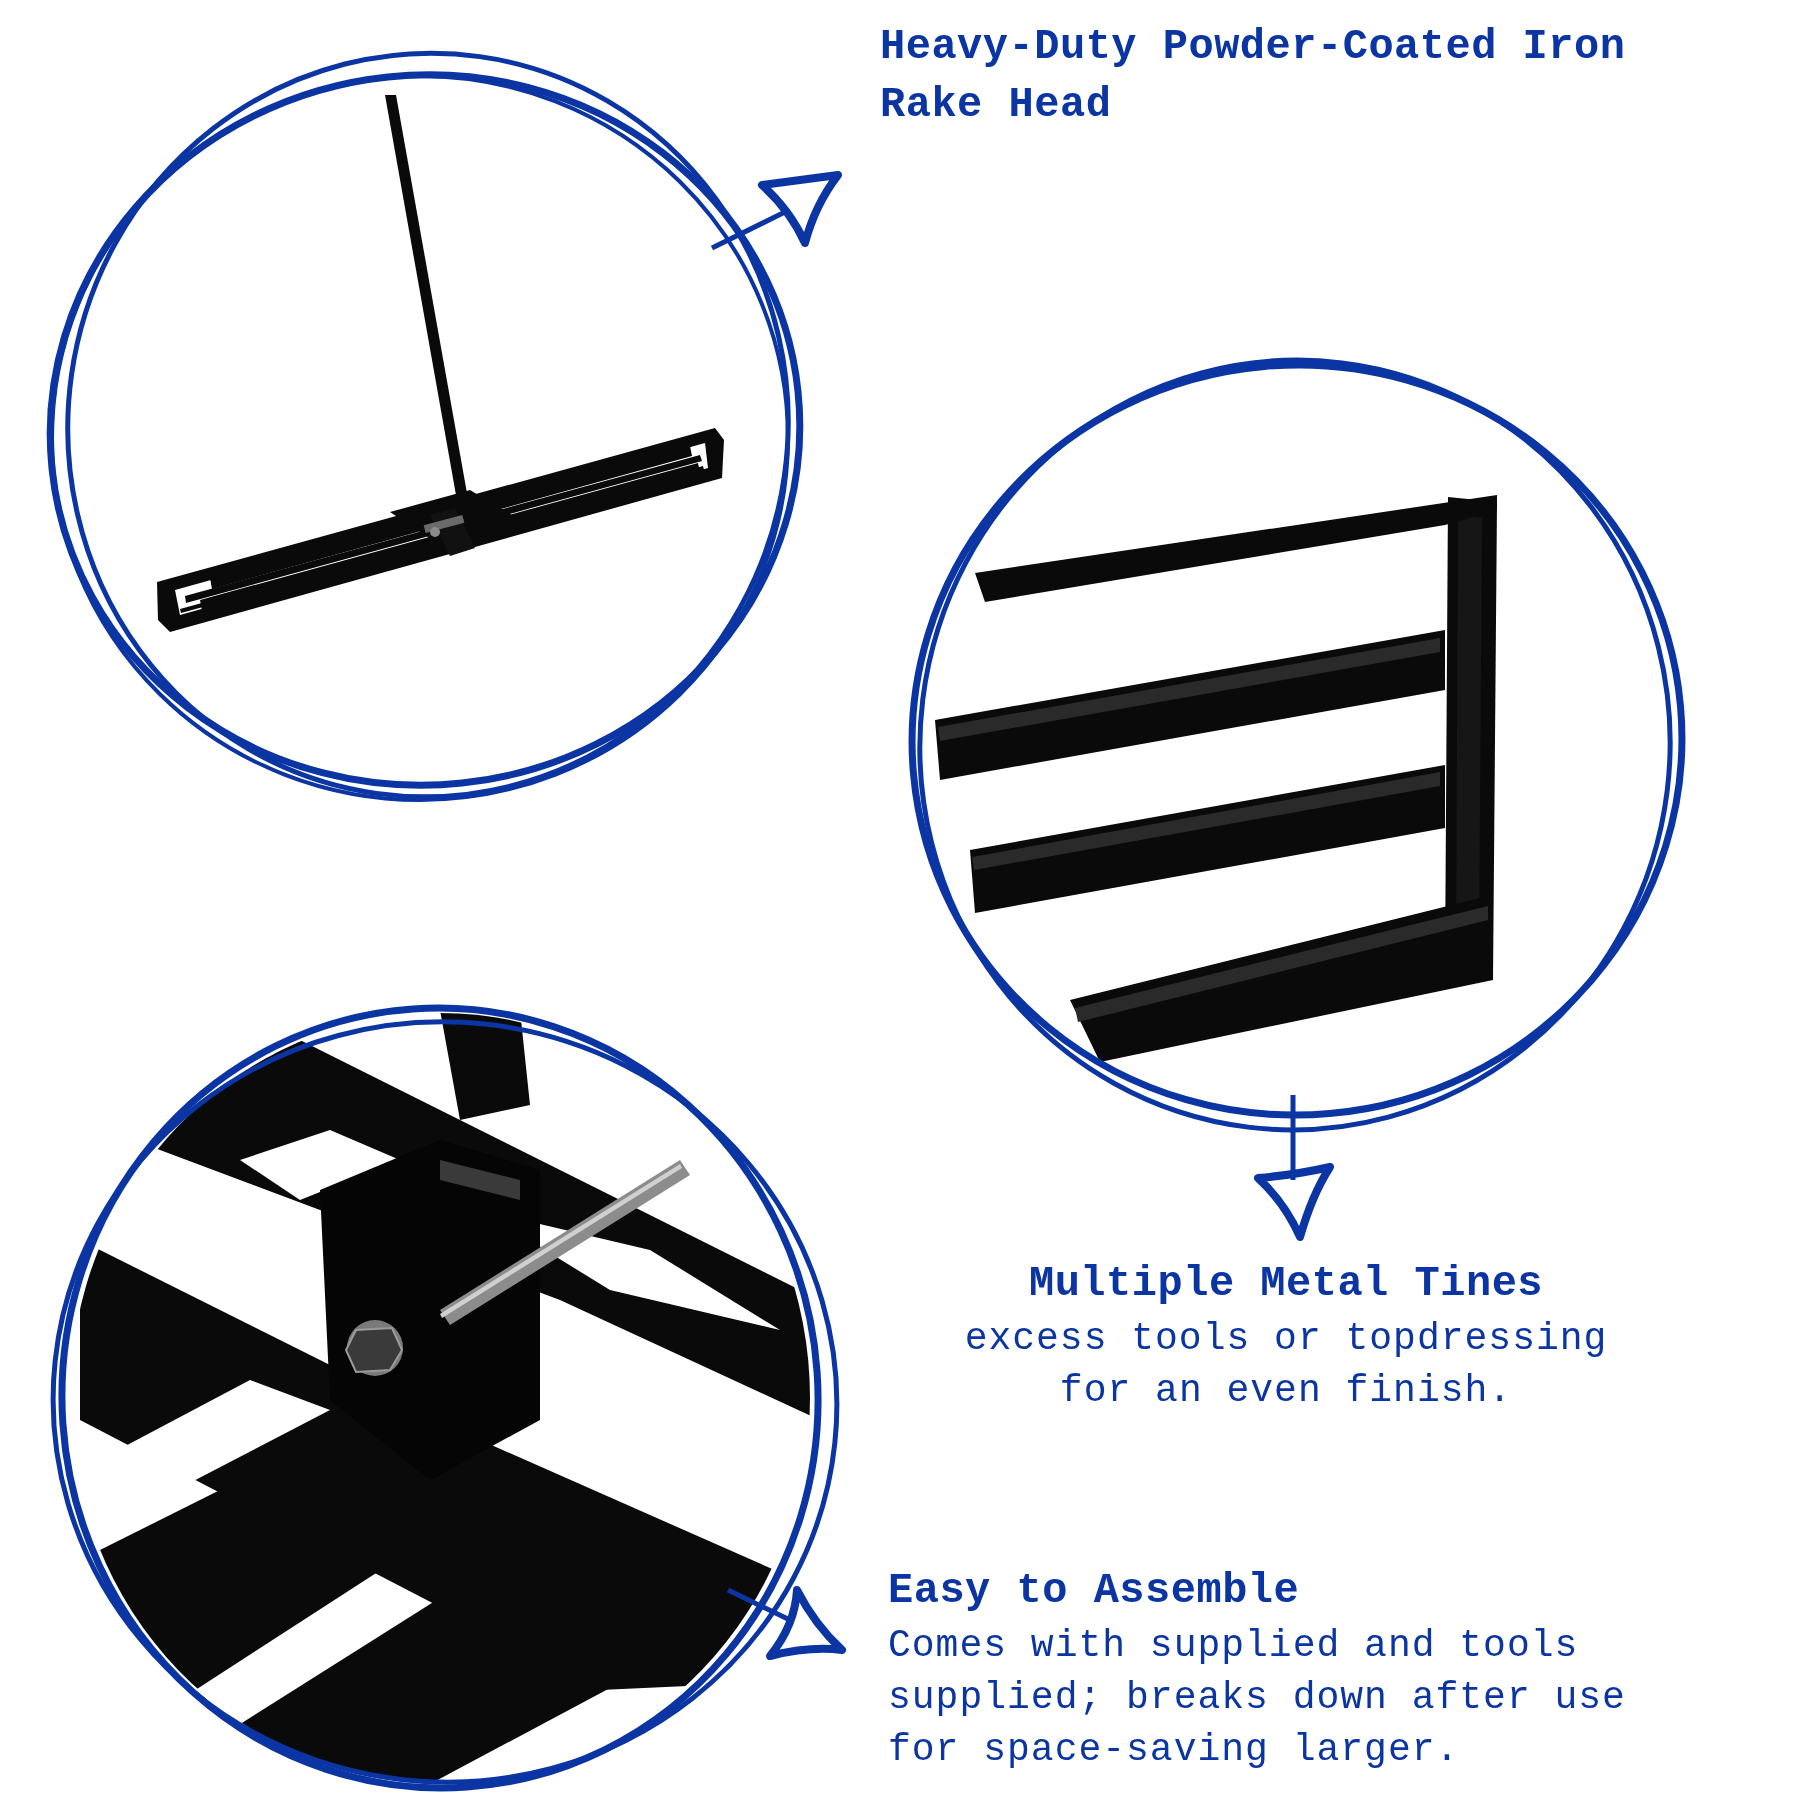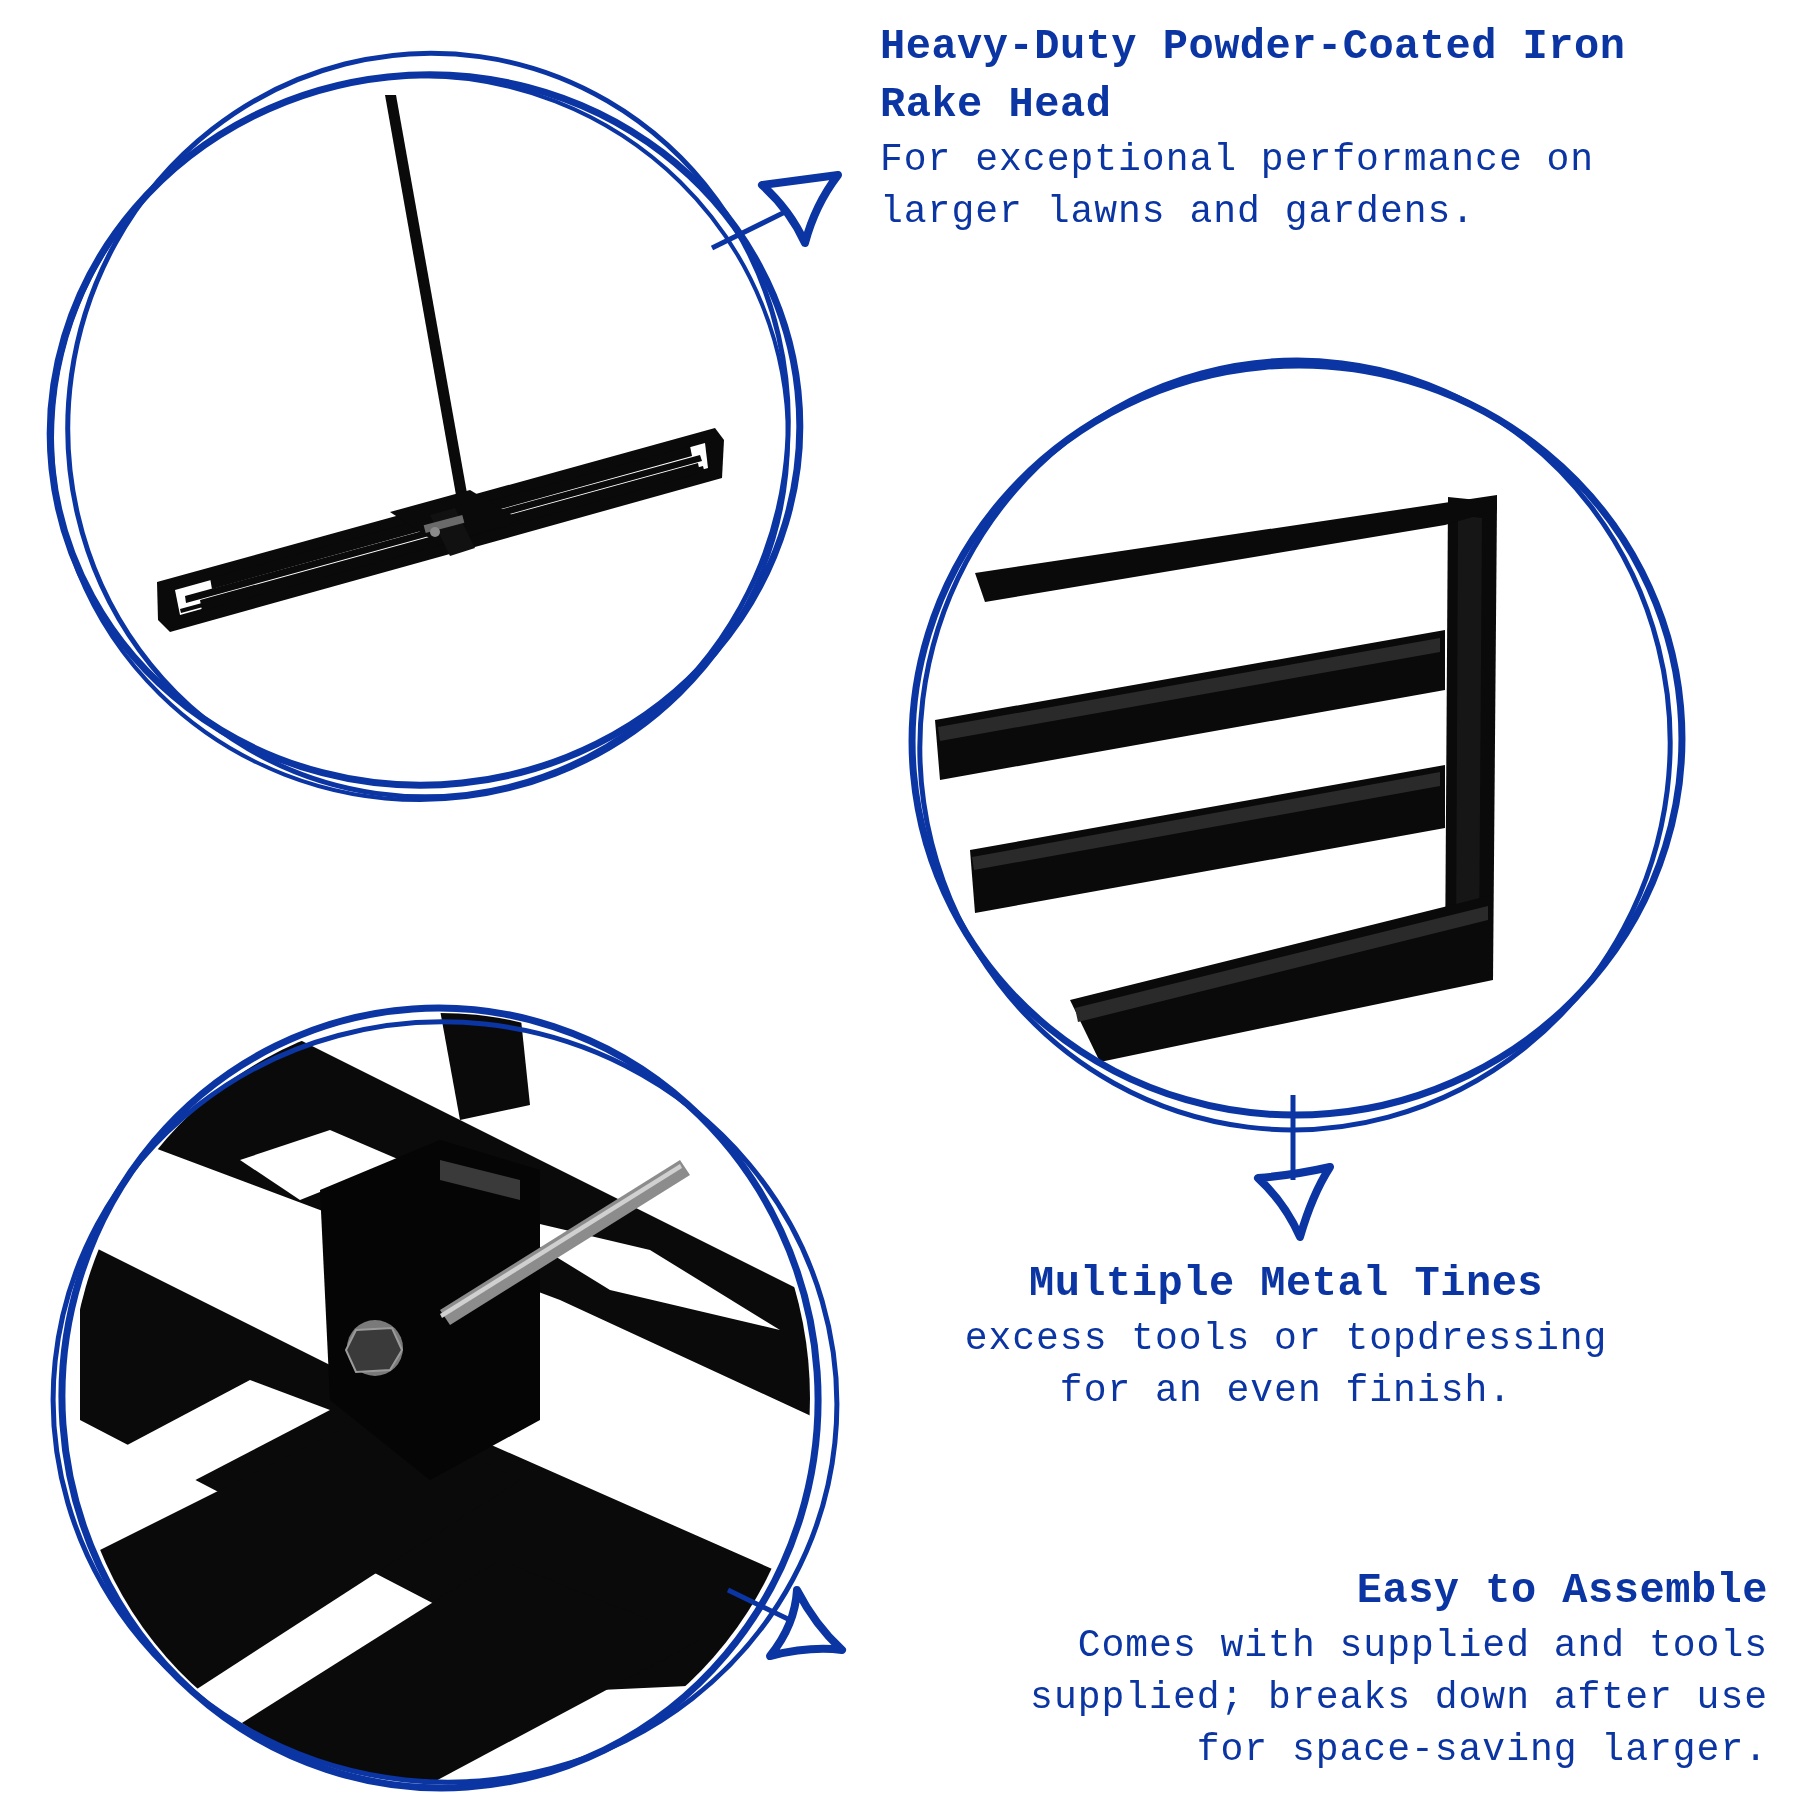--- a/index.html
+++ b/index.html
@@ -4,21 +4,21 @@
   <style>
     html, body { margin: 0; padding: 0; background: #ffffff; }
     body { width: 1800px; height: 1800px; position: relative; overflow: hidden; }
     .stage { position: absolute; left: 0; top: 0; width: 1800px; height: 1800px; }
     svg.art { position: absolute; left: 0; top: 0; width: 1800px; height: 1800px; }
     .txt { position: absolute; color: #0b35a3; font-family: "Liberation Mono", "DejaVu Sans Mono", monospace; }
     .heading { font-weight: 700; font-size: 42px; line-height: 58px; letter-spacing: 0.5px; }
     .body { font-weight: 400; font-size: 38px; line-height: 52px; letter-spacing: 1px; }
     .block1 { left: 880px; top: 18px; width: 880px; }
     .block2 { left: 876px; top: 1255px; width: 820px; text-align: center; }
-    .block3 { left: 888px; top: 1562px; width: 880px; text-align: right; }
+    .block3 { left: 888px; top: 1562px; width: 880px; }
     .line { display: block; white-space: pre; }
   </style>
 </head>
 <body>
 
 <div class="stage">
 
   <svg class="art" viewBox="0 0 1800 1800" xmlns="http://www.w3.org/2000/svg">
 
     <g>
@@ -116,24 +116,20 @@
       <line x1="728" y1="1590" x2="790" y2="1620" stroke-width="5"></line>
       <path d="M797,1590 Q815,1625 842,1650 Q810,1646 770,1656 Q795,1625 797,1590 Z" stroke-width="8"></path>
     </g>
   </svg>
 
   <div class="txt block1">
     <div class="heading">
       <span class="line">Heavy-Duty Powder-Coated Iron</span>
       <span class="line">Rake Head</span>
     </div>
-    <div class="body">
-      <span class="line">For exceptional performance on</span>
-      <span class="line">larger lawns and gardens.</span>
-    </div>
   </div>
 
   <div class="txt block2">
     <div class="heading">
       <span class="line">Multiple Metal Tines</span>
     </div>
     <div class="body">
       <span class="line">excess tools or topdressing</span>
       <span class="line">for an even finish.</span>
     </div>

